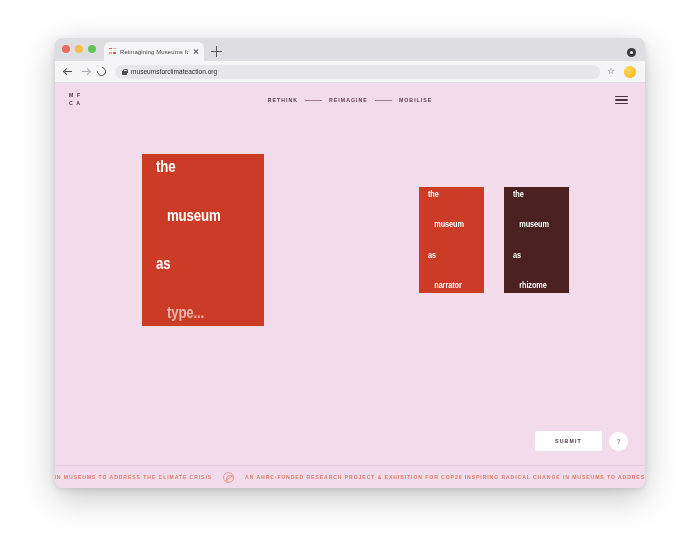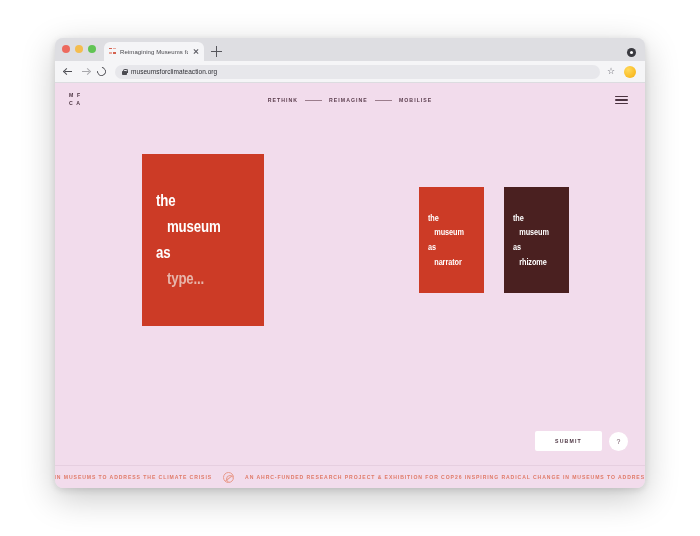--- a/index.html
+++ b/index.html
@@ -305,21 +305,21 @@
 
   
   .cards-area {
     position: relative;
     height: 330px;
   }
   .poster {
     position: absolute;
     display: flex;
     flex-direction: column;
-    justify-content: center;
+    justify-content: space-between;
     color: #ffffff;
     font-family: "Liberation Sans Narrow", "Liberation Sans", sans-serif;
     font-weight: 700;
   }
   .poster .ln { display: block; white-space: nowrap; }
 
   .poster-main {
     left: 87px;
     top: 37px;
     width: 122px;

